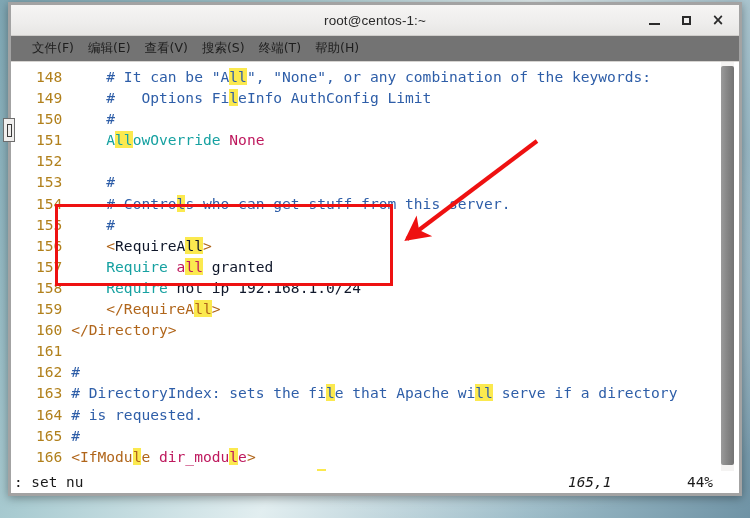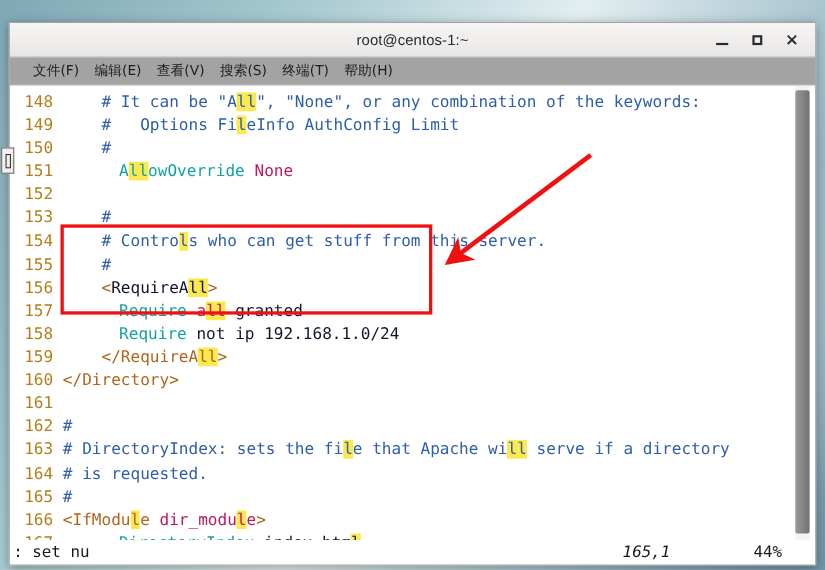--- a/index.html
+++ b/index.html
@@ -22,25 +22,25 @@
     inset: 0;
     background:
       radial-gradient(ellipse 560px 320px at 62% 58%, rgba(255,255,255,0.55) 0%, rgba(255,255,255,0.0) 70%),
       linear-gradient(118deg, #7fa7b4 0%, #a9cbd1 28%, #e2eef0 52%, #9dbcc8 78%, #6f93a5 100%);
   }
 
   
   #term-window {
     position: absolute;
     left: 8px;
-    top: 20px;
+    top: 2px;
     width: 734px;
     height: 494px;
     background: #f2f1f0;
-    border: 1px solid #a3a3a3;
+    border: 3px solid #a3a3a3;
     box-shadow: 0 2px 9px rgba(0,0,0,0.35);
     display: flex;
     flex-direction: column;
     box-sizing: border-box;
   }
 
   
   #titlebar {
     height: 31px;
     min-height: 31px;
@@ -95,21 +95,21 @@
     line-height: 1;
     font-weight: bold;
     color: #2b2b2b;
     font-family: "DejaVu Sans", sans-serif;
   }
 
   
   #menubar {
     height: 26px;
     min-height: 26px;
-    background: #a3a3a3;
+    background: #737373;
     border-bottom: 1px solid #d6d4d1;
     display: flex;
     align-items: center;
     padding-left: 14px;
     box-sizing: border-box;
   }
   .menu-item {
     font-size: 12.5px;
     color: #1e1e1e;
     padding: 3px 7px 4px 7px;
@@ -122,21 +122,21 @@
   #term-body {
     flex: 1;
     background: #ffffff;
     position: relative;
     overflow: hidden;
     display: flex;
   }
   #code-area {
     flex: 1;
     position: relative;
-    padding: 4px 0 0 0;
+    padding: 4px 0 0 12px;
     font-family: "DejaVu Sans Mono", "Liberation Mono", monospace;
     font-size: 14.6px;
     line-height: 21.1px;
     white-space: pre;
   }
   .crow {
     height: 21.1px;
     display: block;
     white-space: pre;
     padding-left: 13px;
@@ -145,21 +145,21 @@
     color: #b1801c;
     display: inline-block;
     width: 3ch;
     text-align: left;
   }
   .sp1 { display: inline-block; width: 1ch; }
 
   
   .c-comment { color: #2e5ea8; }
   .c-tag     { color: #b0651a; }
-  .c-dir     { color: #16a1a1; margin-left: 16px; }
+  .c-dir     { color: #16a1a1; }
   .c-val     { color: #be185d; }
   .c-plain   { color: #0f172a; }
   .hl        { background: #fbe94f; color: inherit; }
 
   
   #statusline {
     height: 22px;
     min-height: 22px;
     background: #ffffff;
     position: relative;

